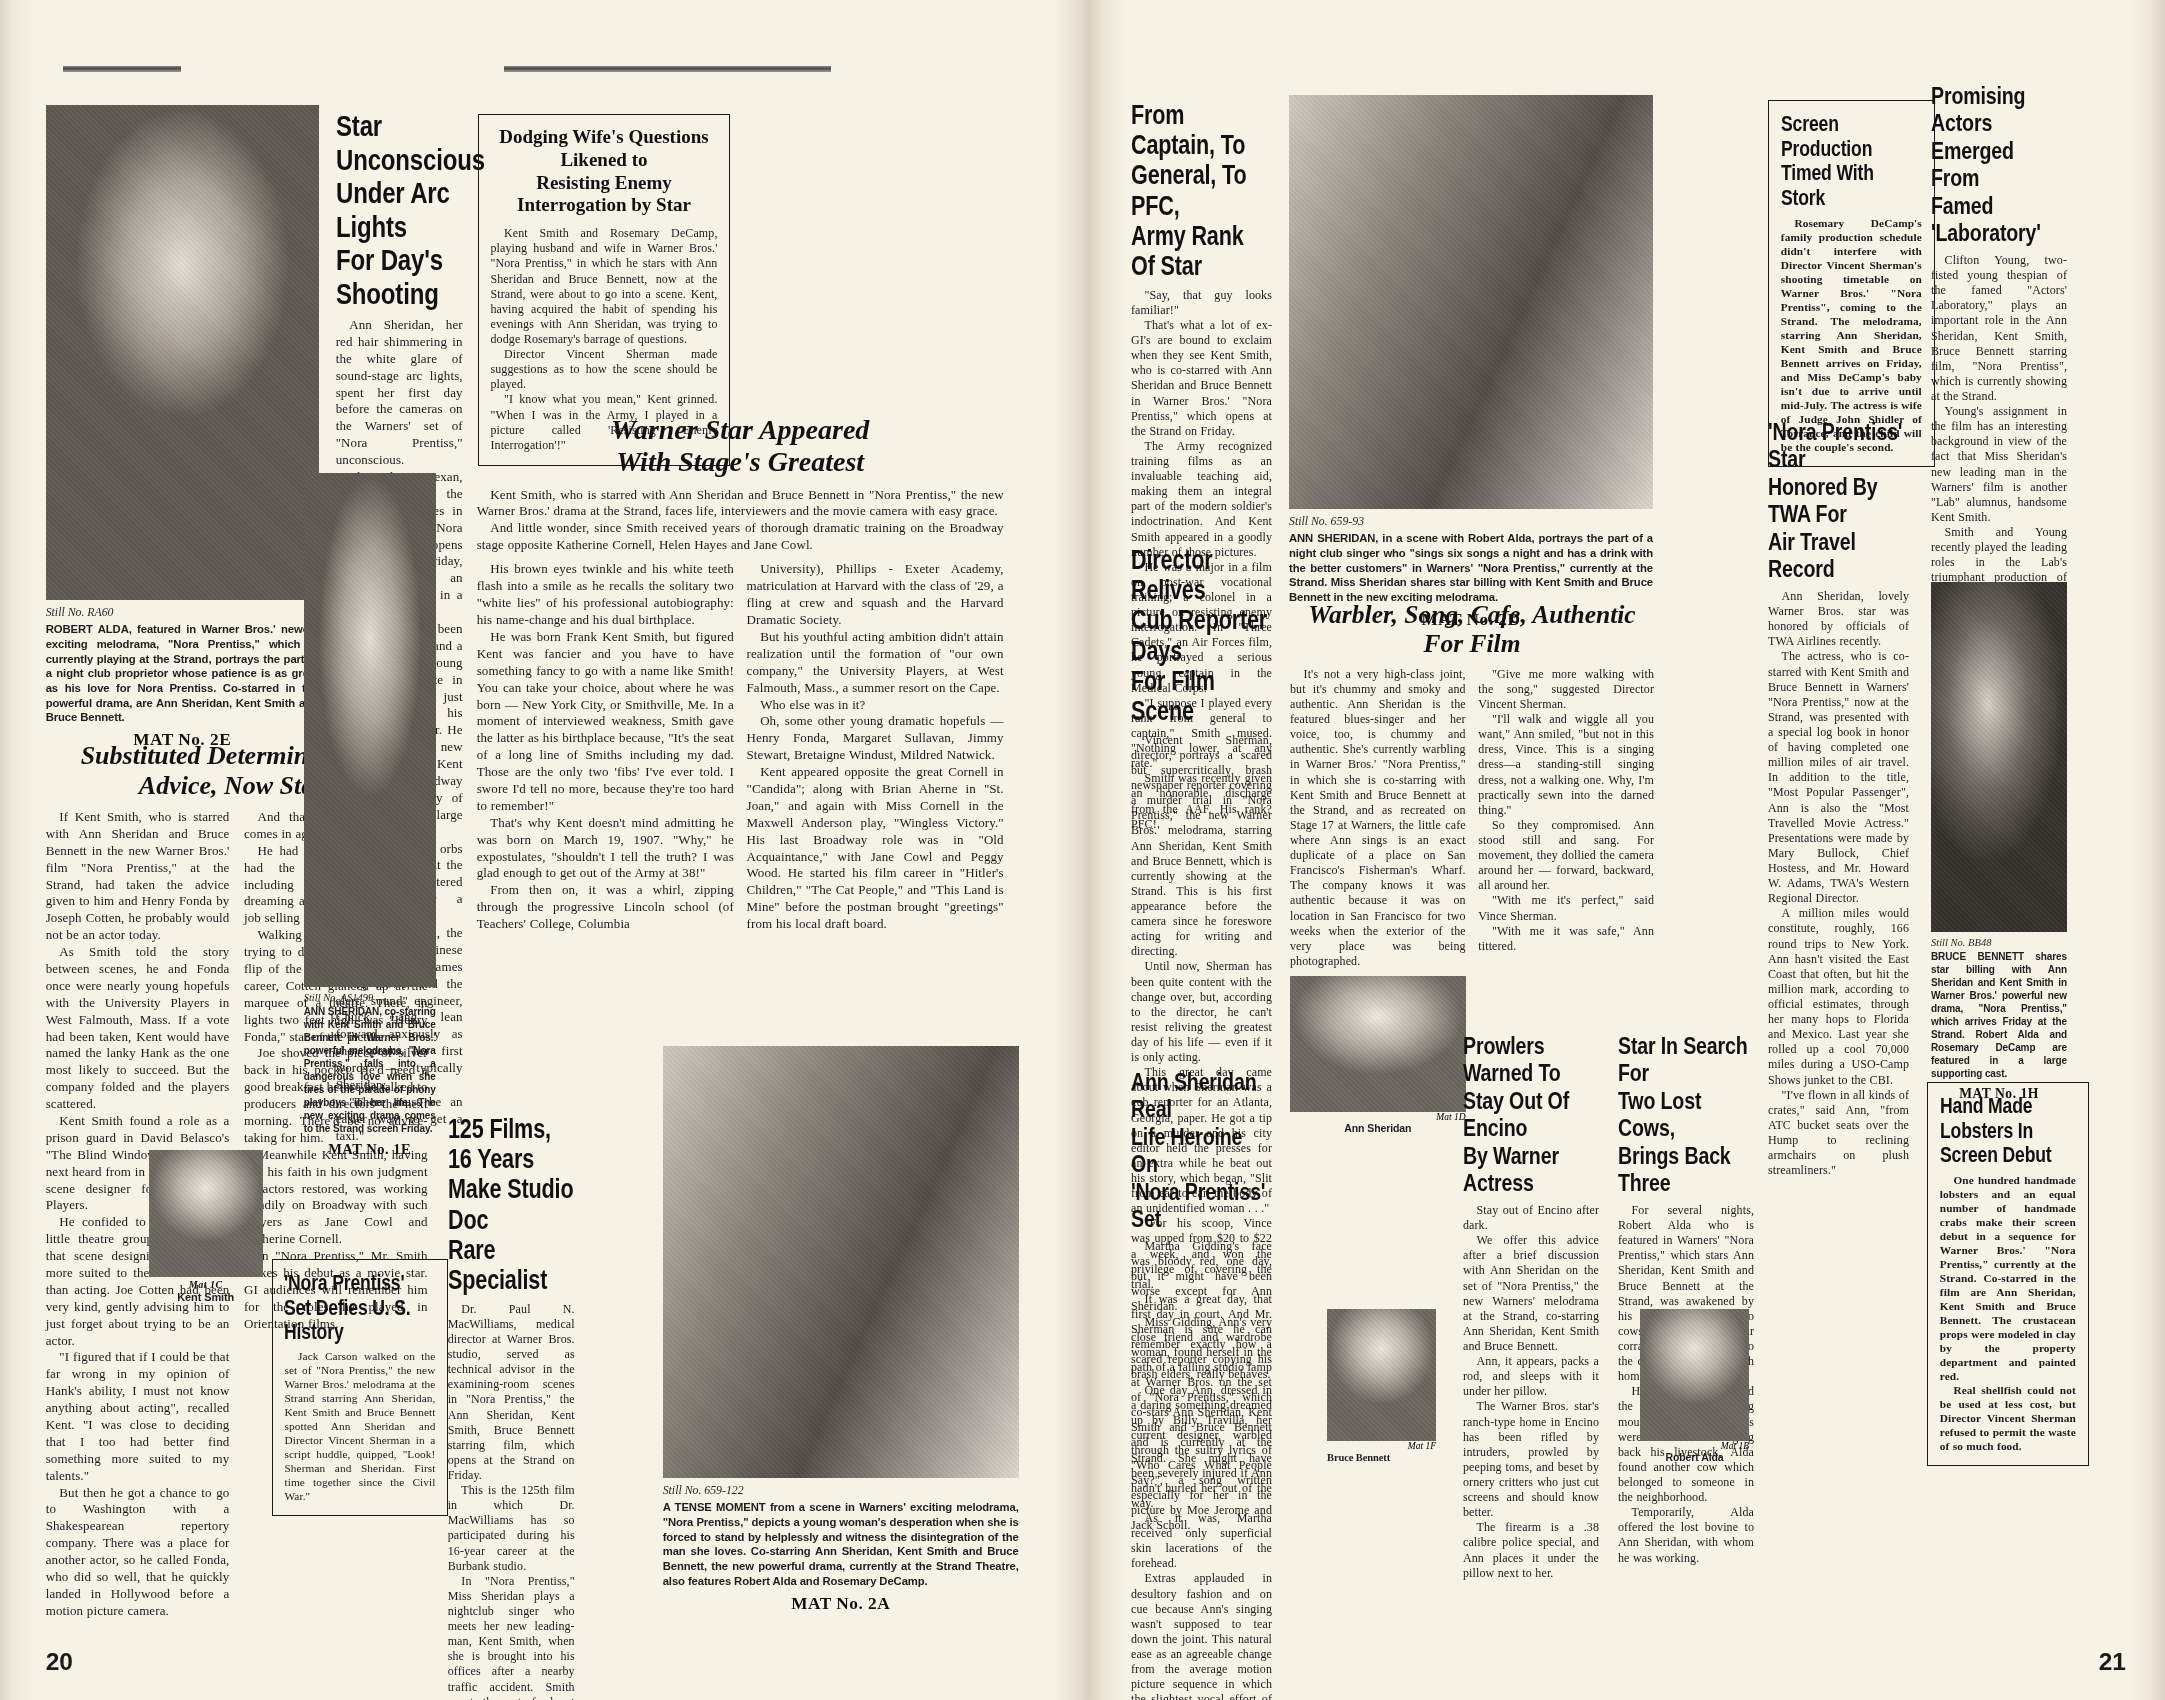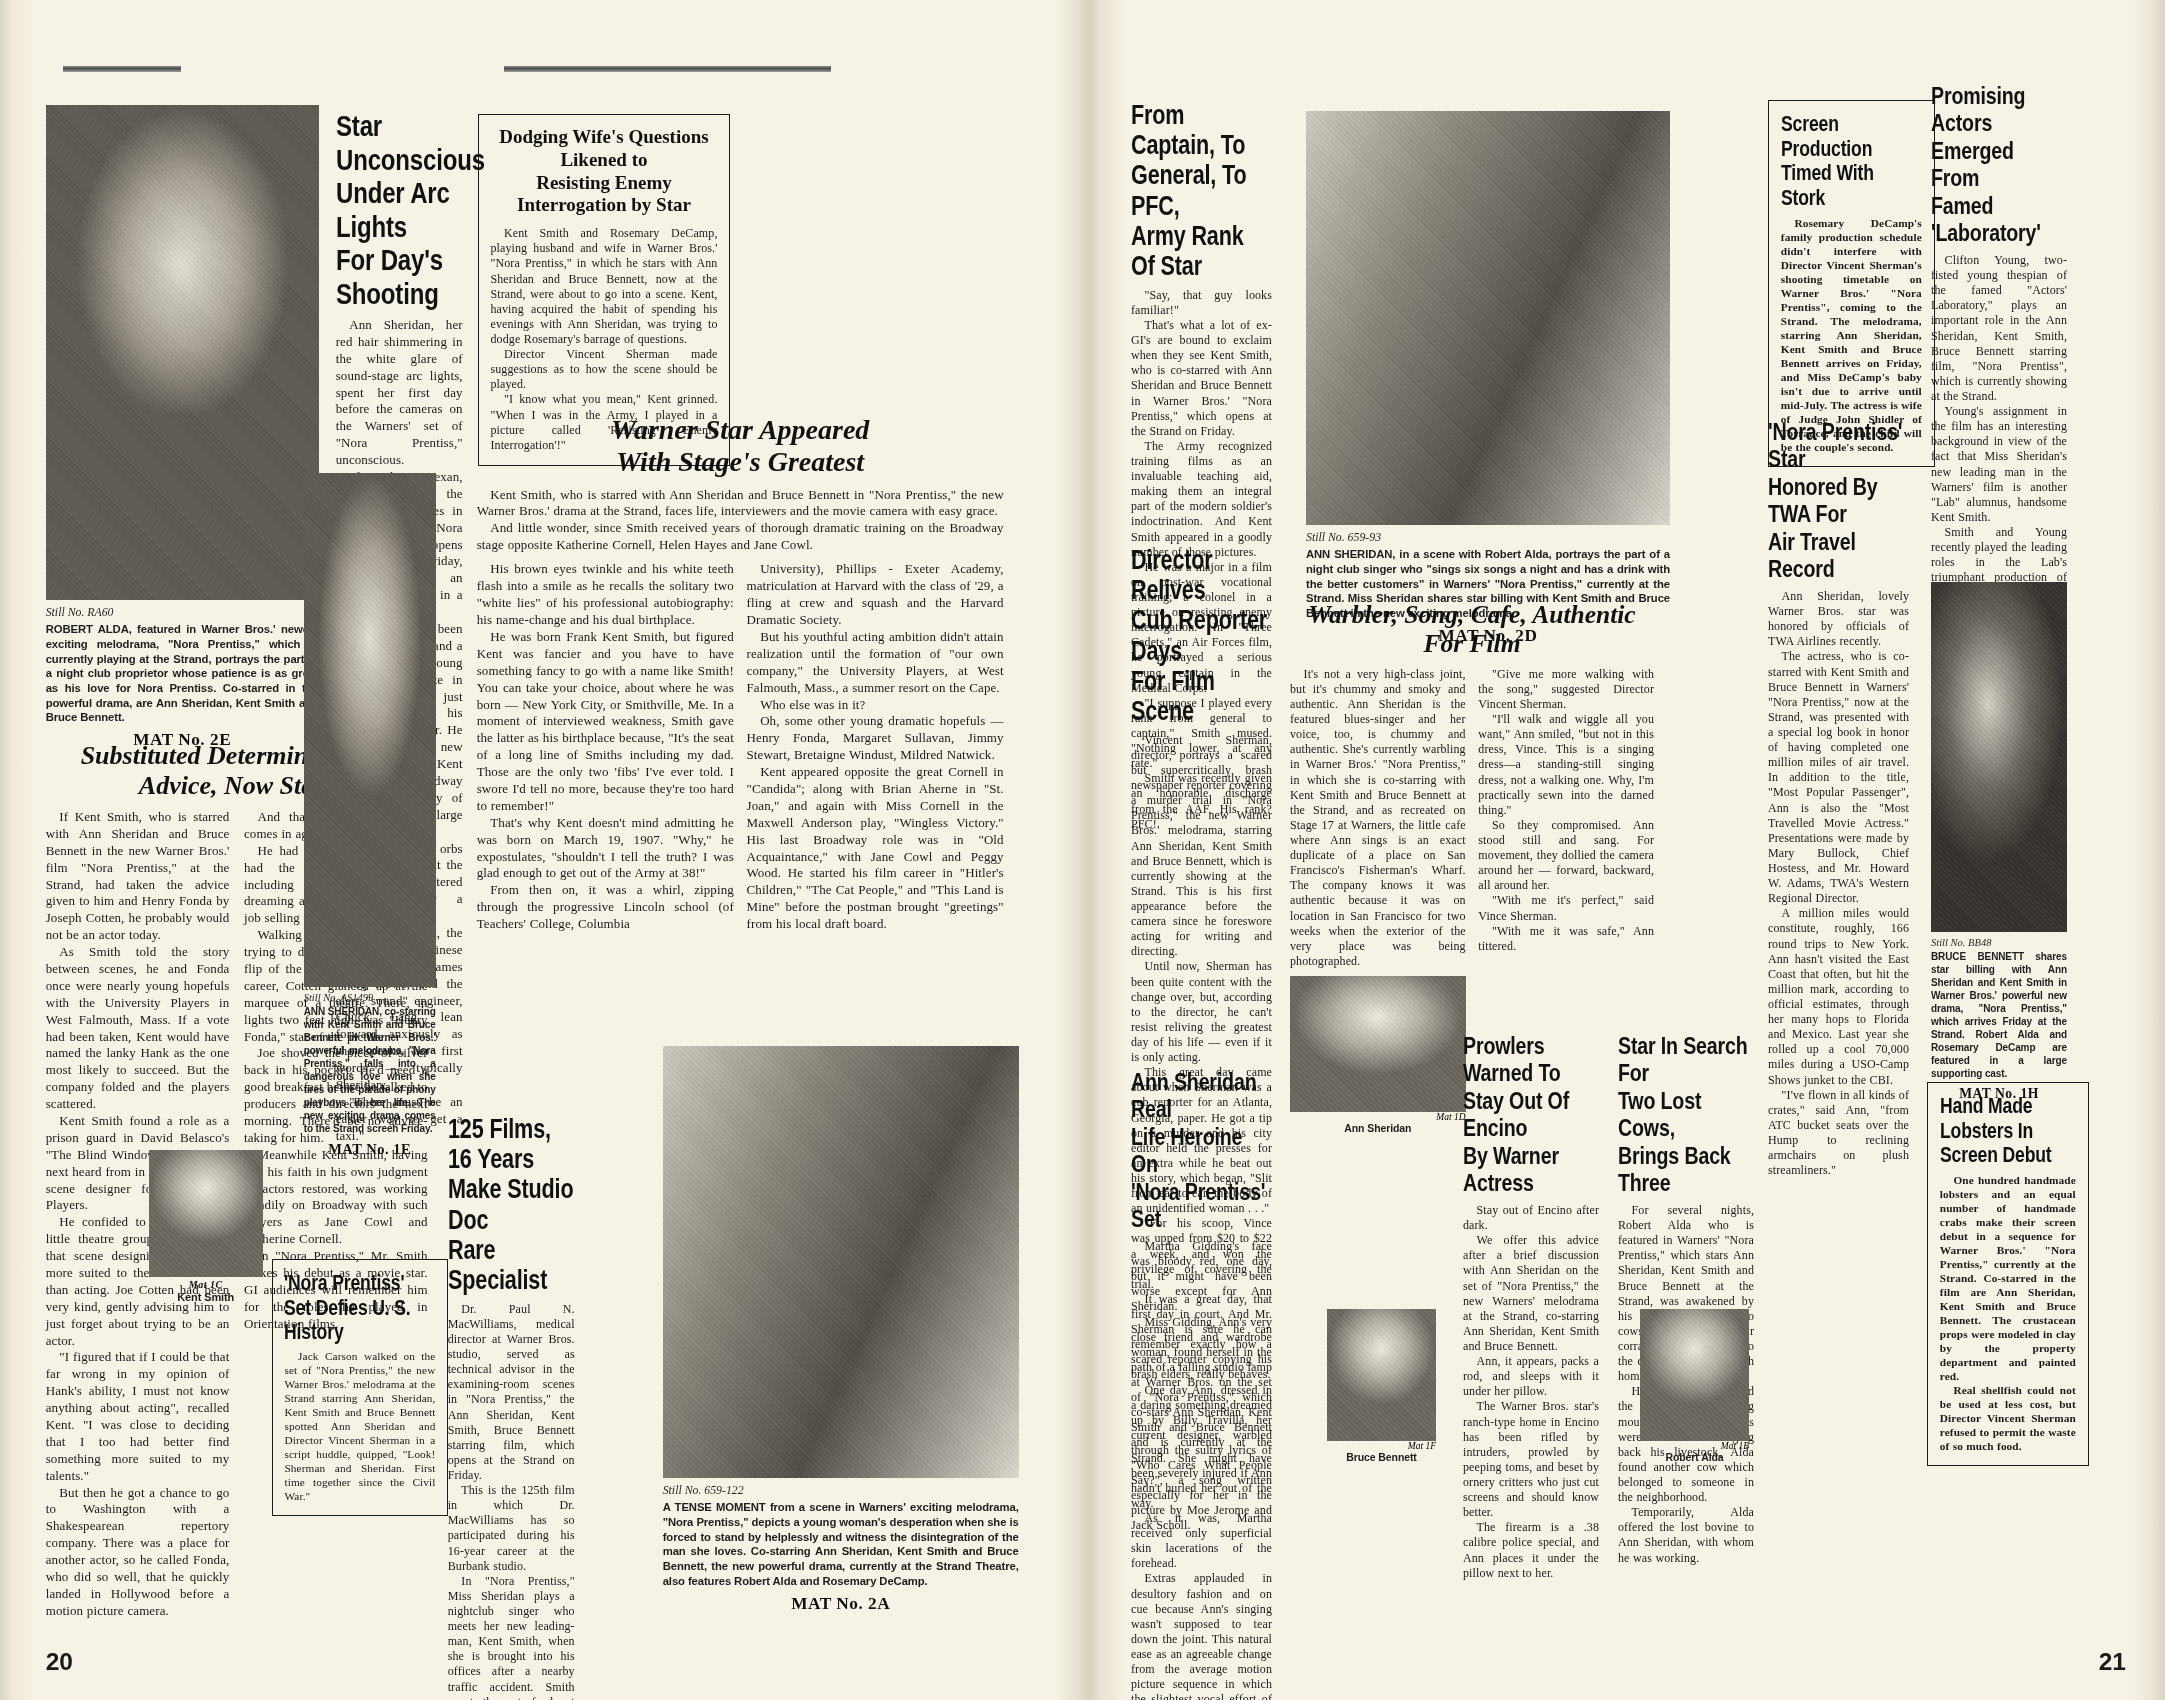--- a/index.html
+++ b/index.html
@@ -310,21 +310,21 @@
 Life Heroine On
 'Nora Prentiss' Set</div>
       <div class="bt sm">
         <p>Martha Gidding's face was bloody red, one day, but it might have been worse except for Ann Sheridan.</p>
         <p>Miss Gidding, Ann's very close friend and wardrobe woman, found herself in the path of a falling studio lamp at Warner Bros. on the set of "Nora Prentiss," which co-stars Ann Sheridan, Kent Smith and Bruce Bennett and is currently at the Strand. She might have been severely injured if Ann hadn't hurled her out of the way.</p>
         <p>As it was, Martha received only superficial skin lacerations of the forehead.</p>
         <p>Extras applauded in desultory fashion and on cue because Ann's singing wasn't supposed to tear down the joint. This natural ease as an agreeable change from the average motion picture sequence in which the slightest vocal effort of a known star sets off the customers in a frenzy of acclaim.</p>
       </div>
     </div>
 
-    <div class="col" style="left:211px;top:95px;width:364px;margin-top:16px;">
+    <div class="col" style="left:194px;top:95px;width:364px;">
       <div class="photo p-scene" style="height:414px;"></div>
       <div class="still">Still No. 659-93</div>
       <div class="cap">ANN SHERIDAN, in a scene with Robert Alda, portrays the part of a night club singer who "sings six songs a night and has a drink with the better customers" in Warners' "Nora Prentiss," currently at the Strand. Miss Sheridan shares star billing with Kent Smith and Bruce Bennett in the new exciting melodrama.</div>
       <div class="matno">MAT No. 2D</div>
     </div>
 
     <div class="col" style="left:195px;top:600px;width:364px;">
       <div class="ital-hl" style="font-size:25.5px;">Warbler, Song, Cafe,
 Authentic For Film</div>
       <div class="two" style="gap:12.7px;">
@@ -357,21 +357,21 @@
         <p>We offer this advice after a brief discussion with Ann Sheridan on the set of "Nora Prentiss," the new Warners' melodrama at the Strand, co-starring Ann Sheridan, Kent Smith and Bruce Bennett.</p>
         <p>Ann, it appears, packs a rod, and sleeps with it under her pillow.</p>
         <p>The Warner Bros. star's ranch-type home in Encino has been rifled by intruders, prowled by peeping toms, and beset by ornery critters who just cut screens and should know better.</p>
         <p>The firearm is a .38 calibre police special, and Ann places it under the pillow next to her.</p>
       </div>
     </div>
 
     <div class="col" style="left:232px;top:1309px;width:109px;">
       <div class="photo p-light" style="height:132px;"></div>
       <div style="font-size:9.5px;font-style:italic;text-align:right;">Mat 1F</div>
-      <div class="cap" style="text-align:center;font-size:10.5px;">Bruce Bennett</div>
+      <div class="cap" style="text-align:left;font-size:10.5px;font-family:Liberation Serif, serif;">Bruce Bennett</div>
     </div>
 
     <div class="col" style="left:523px;top:1032px;width:136px;">
       <div class="hl s3" style="white-space:pre-line;">Star In Search For
 Two Lost Cows,
 Brings Back Three</div>
       <div class="bt sm">
         <p>For several nights, Robert Alda who is featured in Warners' "Nora Prentiss," which stars Ann Sheridan, Kent Smith and Bruce Bennett at the Strand, was awakened by his three horses and two cows breaking out of their corral and stampeding into the canyons near his ranch home in Sunland.</p>
         <p>He finally discovered the cause — a prowling mountain lion and traps were set for it. In bringing back his livestock, Alda found another cow which belonged to someone in the neighborhood.</p>
         <p>Temporarily, Alda offered the lost bovine to Ann Sheridan, with whom he was working.</p>

